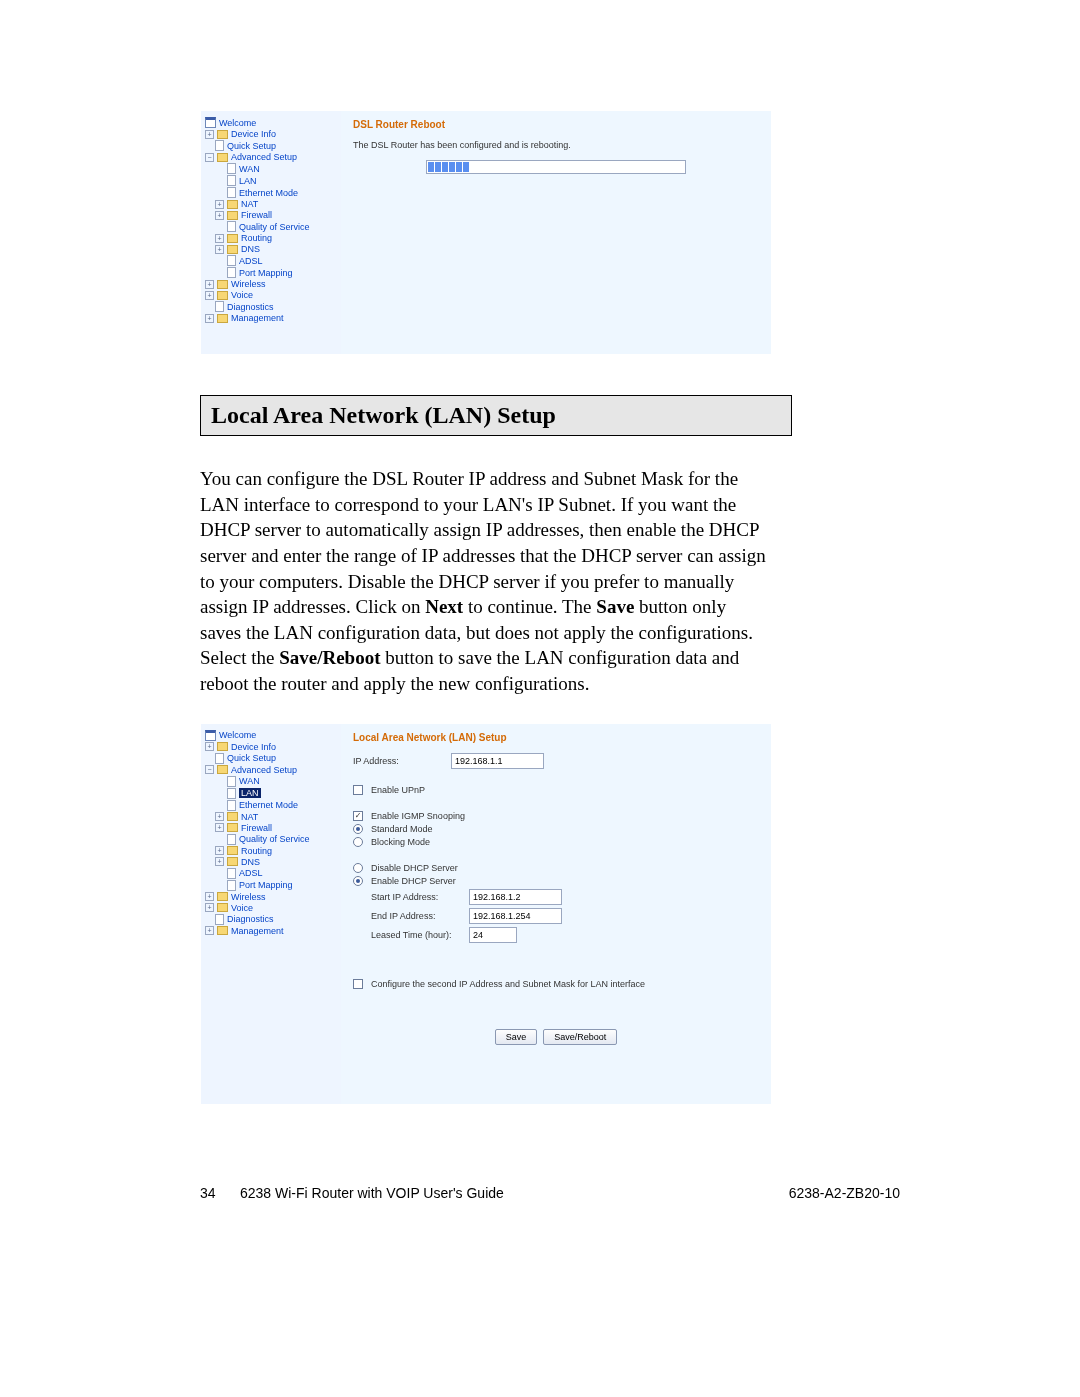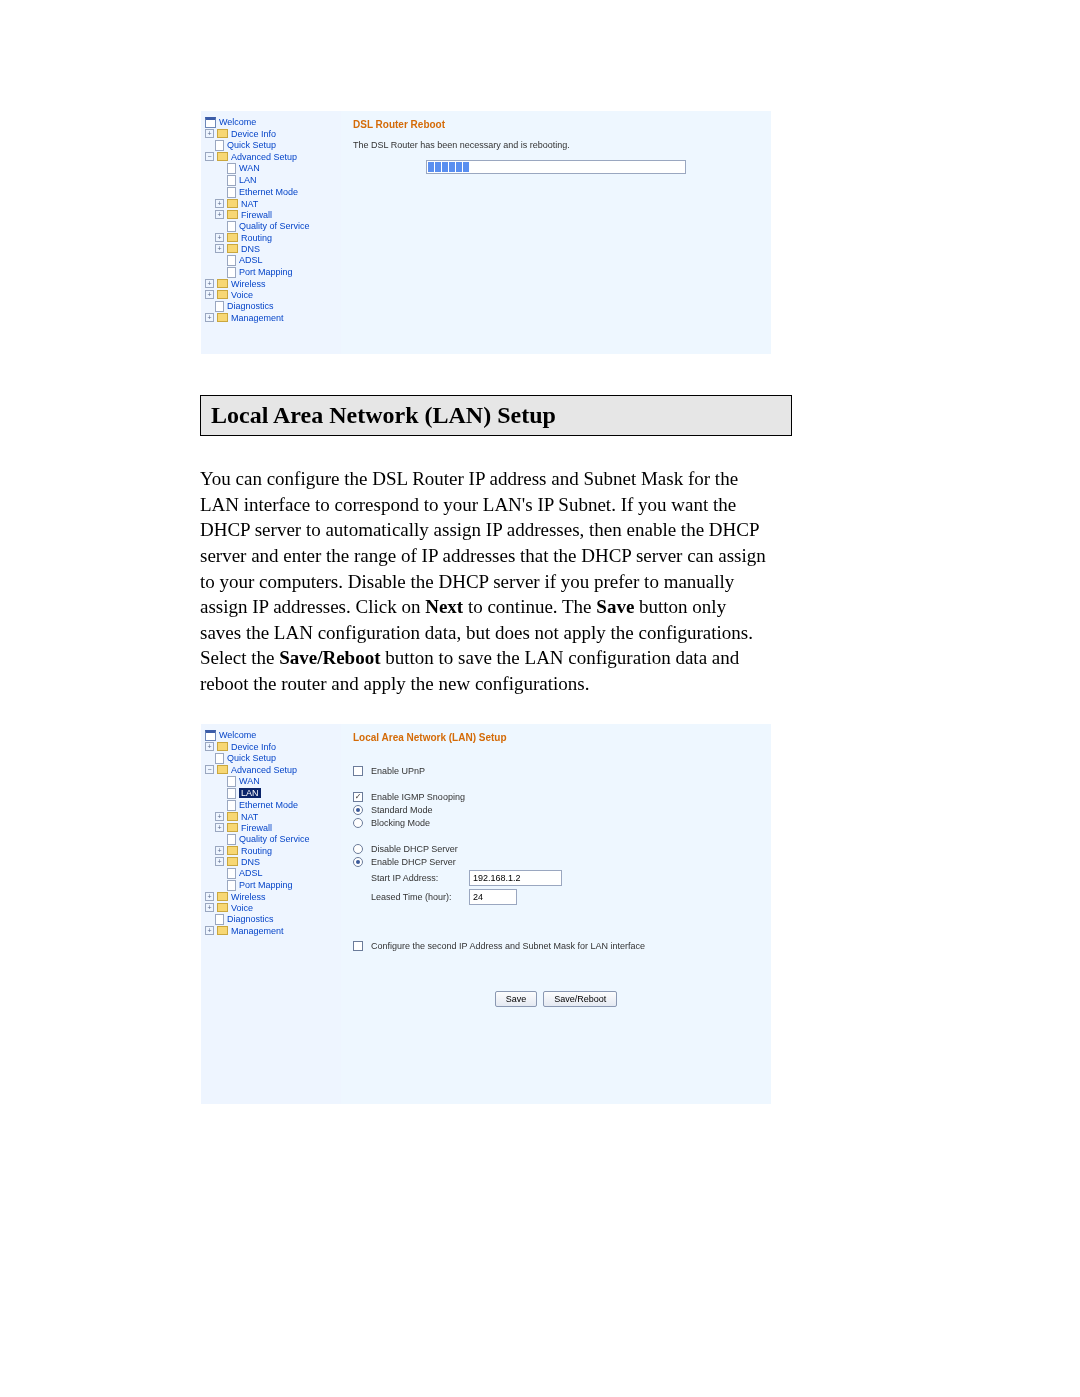--- a/index.html
+++ b/index.html
@@ -40,21 +40,21 @@
     box-sizing: border-box;
   }
   .shot .content {
     flex: 1;
     background: #eef7ff;
     padding: 8px 12px 20px 12px;
     box-sizing: border-box;
   }
   .tree-item {
     display: flex;
-    align-items: flex-start;
+    align-items: center;
     gap: 3px;
     padding: 0 0 1px 0;
     white-space: nowrap;
   }
   .tree-item .lbl { color: #0645c8; }
   .tree-item.selected .lbl {
     background: #0a246a;
     color: #fff;
     padding: 0 2px;
   }
@@ -293,21 +293,21 @@
           <span class="lbl">Diagnostics</span>
         </div>
       <div class="tree-item">
           <span class="dotbox">+</span>
           <span class="tree-icon folder-icon"></span>
           <span class="lbl">Management</span>
         </div>
     </div>
     <div class="content">
       <div class="content-title">DSL Router Reboot</div>
-      <div class="content-sub">The DSL Router has been necessary and is rebooting.</div>
+      <div class="content-sub">The DSL Router has been configured and is rebooting.</div>
       <div class="progress-wrap">
         <div class="progress-chunk"></div>
           <div class="progress-chunk"></div>
           <div class="progress-chunk"></div>
           <div class="progress-chunk"></div>
           <div class="progress-chunk"></div>
           <div class="progress-chunk"></div>
       </div>
     </div>
   </div>
@@ -401,20 +401,24 @@
       <div class="tree-item">
           <span class="dotbox">+</span>
           <span class="tree-icon folder-icon"></span>
           <span class="lbl">Management</span>
         </div>
     </div>
 
     <div class="content">
       <div class="content-title">Local Area Network (LAN) Setup</div>
 
+      <div class="form-row">
+        <span class="form-label">IP Address:</span>
+        <input class="text-input" value="192.168.1.1" style="">
+      </div>
 
       <div style="height:10px;"></div>
 
       <div class="form-row">
         <span class="checkbox"></span>
         <span>Enable UPnP</span>
       </div>
 
       <div style="height:10px;"></div>
 
@@ -441,33 +445,42 @@
         <span class="radio checked"></span>
         <span>Enable DHCP Server</span>
       </div>
 
       <div class="indent-form">
         <div class="form-row">
           <span class="form-label">Start IP Address:</span>
           <input class="text-input" value="192.168.1.2" style="">
         </div>
         <div class="form-row">
+          <span class="form-label">End IP Address:</span>
+          <input class="text-input" value="192.168.1.254" style="">
+        </div>
+        <div class="form-row">
           <span class="form-label">Leased Time (hour):</span>
           <input class="text-input" style="width: 40px;" value="24">
         </div>
       </div>
 
       <div style="height:30px;"></div>
 
       <div class="form-row">
         <span class="checkbox"></span>
         <span>Configure the second IP Address and Subnet Mask for LAN interface</span>
       </div>
 
       <div class="button-row">
         <div class="ui-button">Save</div>
         <div class="ui-button">Save/Reboot</div>
       </div>
     </div>
   </div>
 
+  <div class="footer">
+    <span class="pg">34</span>
+    <span class="mid">6238 Wi-Fi Router with VOIP User's Guide</span>
+    <span class="right">6238-A2-ZB20-10</span>
+  </div>
 
 </div>
 
 </body></html>

